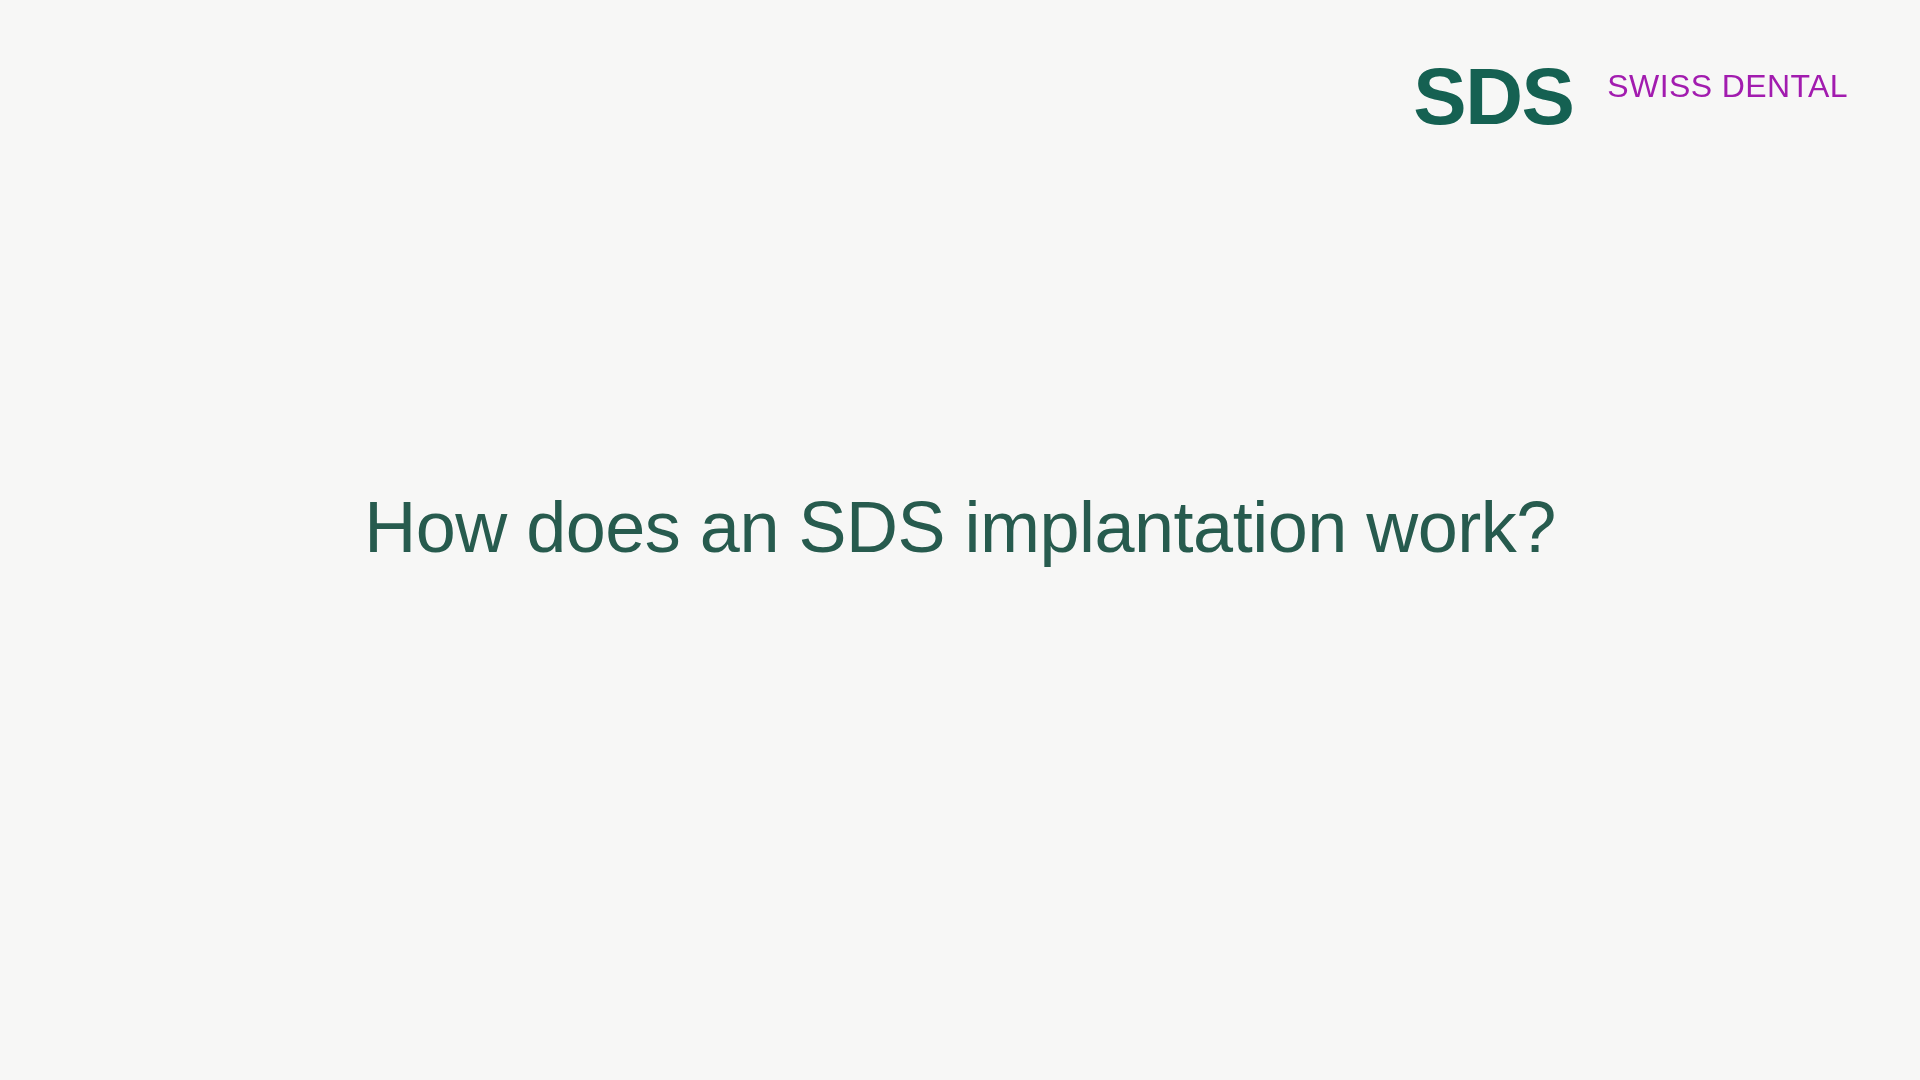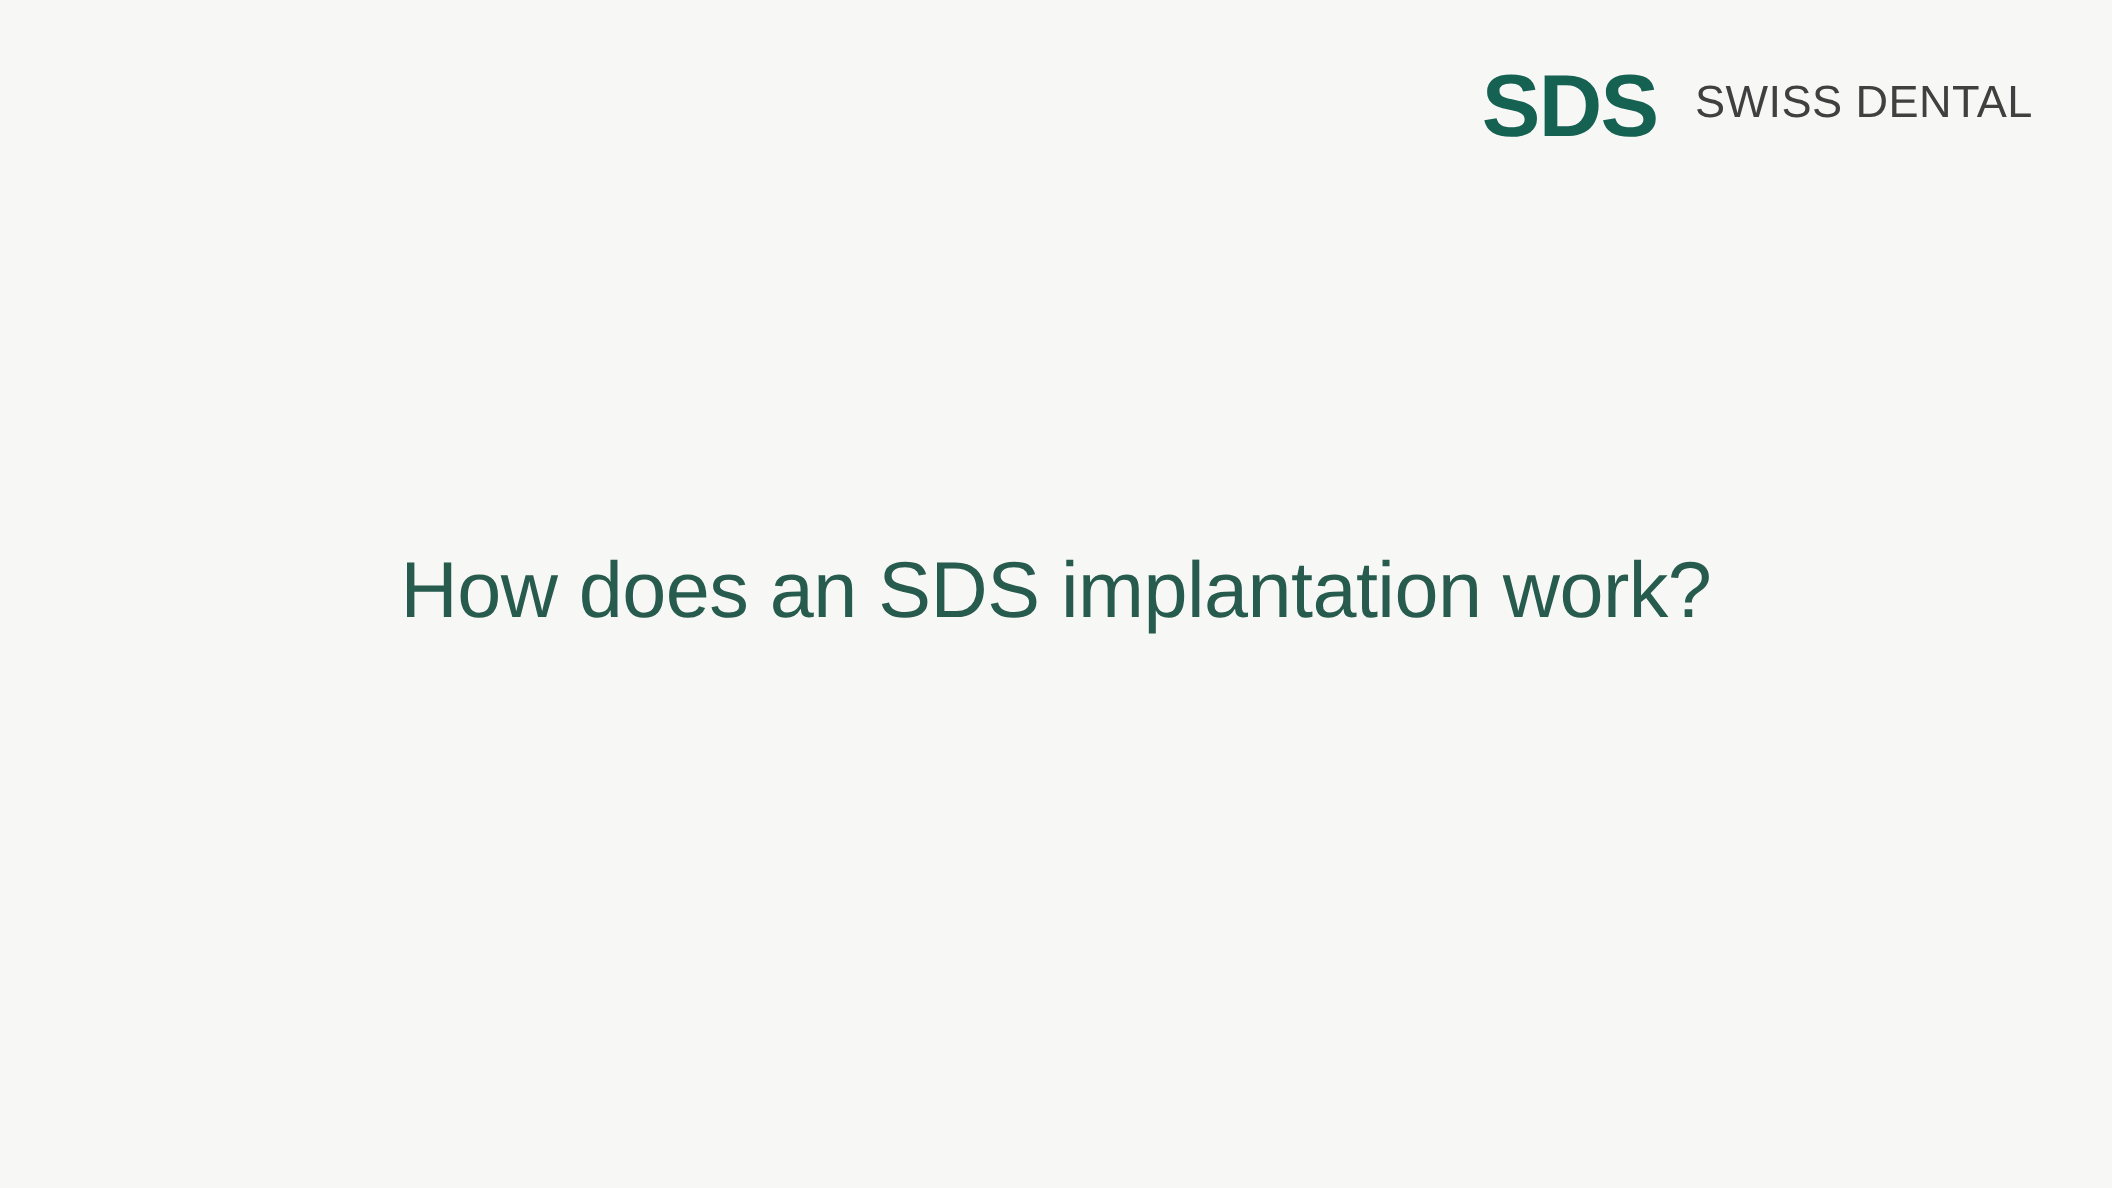--- a/index.html
+++ b/index.html
@@ -46,24 +46,24 @@
   .logo-tagline {
     display: flex;
     flex-direction: column;
     justify-content: flex-start;
     padding-top: 6px;
   }
 
   .logo-tagline-line {
     font-family: "Liberation Sans", sans-serif;
     font-weight: 400;
-    font-size: 41px;
+    font-size: 32px;
     line-height: 1.18;
     letter-spacing: 0.4px;
-    color: #404040;
+    color: #a21caf;
     white-space: nowrap;
     display: flex;
     align-items: center;
     justify-content: center;
   }
 
   .swiss-flag {
     display: inline-block;
     position: relative;
     width: 24px;
@@ -89,21 +89,21 @@
     top: 10px;
     width: 14px;
     height: 4px;
   }
 
   
   .title-wrap {
     position: absolute;
     left: 0;
     right: 0;
-    top: 498px;
+    top: 488px;
     text-align: center;
   }
 
   .slide-title {
     font-family: "Liberation Sans", sans-serif;
     font-weight: 300;
     font-size: 72px;
     line-height: 1.1;
     letter-spacing: -0.5px;
     color: #275b4e;

